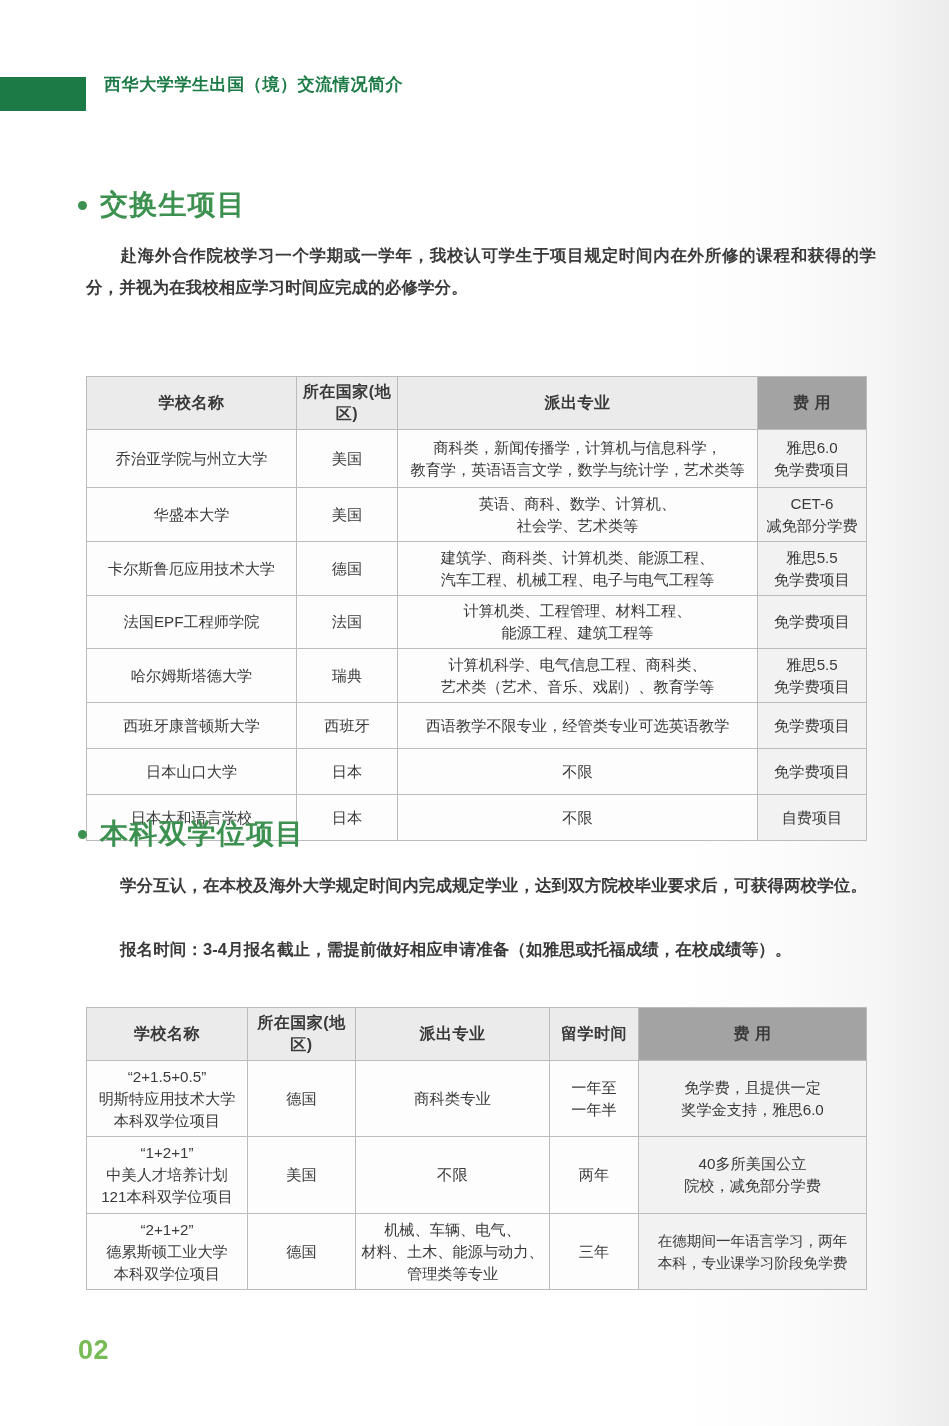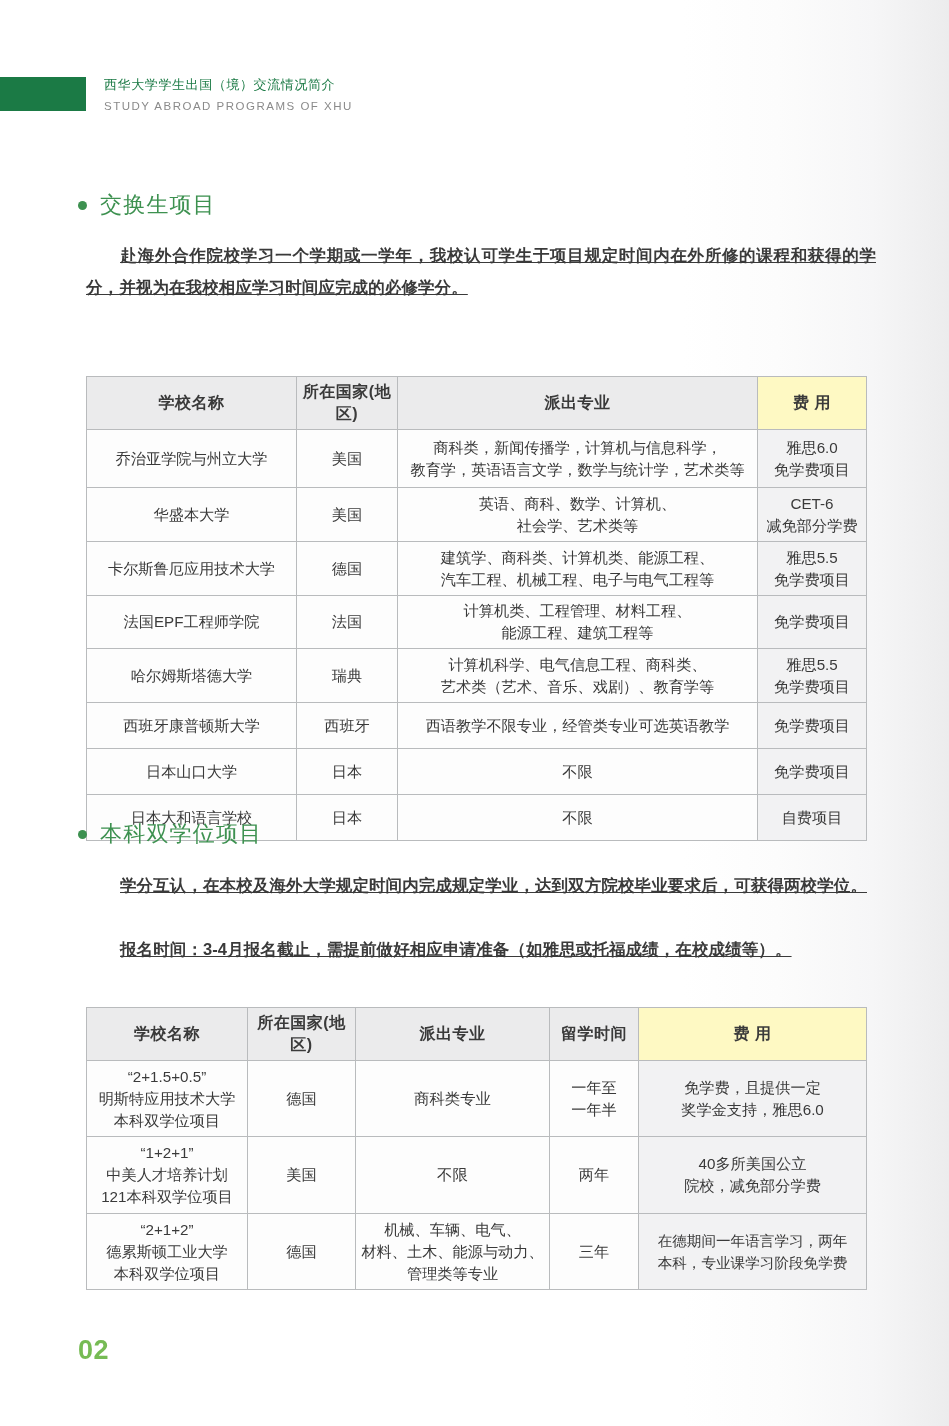--- a/index.html
+++ b/index.html
@@ -44,22 +44,22 @@
   }
   .runhead-text {
     margin-left: 18px;
     display: flex;
     flex-direction: column;
     justify-content: flex-start;
     padding-top: 1px;
   }
   .runhead-cn {
     color: #1b7a45;
-    font-size: 13px;
-    font-weight: normal;
+    font-size: 17px;
+    font-weight: bold;
     letter-spacing: 0.6px;
     line-height: 22px;
     white-space: nowrap;
   }
   .runhead-en {
     color: #8a8a8a;
     font-size: 11.5px;
     letter-spacing: 1.5px;
     line-height: 20px;
     white-space: nowrap;
@@ -75,40 +75,39 @@
   .bullet-dot {
     width: 9px;
     height: 9px;
     border-radius: 50%;
     background: #3d9150;
     margin-right: 13px;
     flex: none;
   }
   .section-title {
     color: #3d9150;
-    font-size: 22px;
-    font-weight: normal;
+    font-size: 28px;
+    font-weight: bold;
     letter-spacing: 1.2px;
     line-height: 26px;
     white-space: nowrap;
   }
 
   
   .para {
     position: absolute;
     left: 86px;
     width: 790px;
     color: #3a3a3a;
     font-size: 16.5px;
     font-weight: bold;
     line-height: 32px;
     text-align: justify;
     text-justify: inter-ideograph;
     letter-spacing: 0.1px;
-    text-decoration: underline;
   }
   .para .indent { display: inline-block; width: 34px; }
 
   
   table.doc-table {
     position: absolute;
     left: 86px;
     width: 780px;
     border-collapse: collapse;
     table-layout: fixed;
@@ -134,21 +133,21 @@
     font-size: 15.2px;
   }
   .c-school { font-size: 15.6px; }
   .c-country { font-size: 15.6px; }
   .c-major { font-size: 14.6px; line-height: 21px; }
   .c-fee {
     font-size: 15.2px;
     line-height: 21px;
     background: #f2f2f3;
   }
-  table.doc-table thead th.h-fee { background: #fef9c3; }
+  table.doc-table thead th.h-fee { background: #a3a3a3; }
   .c-dur { font-size: 15.4px; line-height: 21px; }
   .multiline { white-space: pre-line; }
 
   
   .page-num {
     position: absolute;
     left: 78px;
     top: 1335px;
     color: #76bb54;
     font-size: 27px;
@@ -159,21 +158,20 @@
 </style>
 </head>
 <body>
 
 <div class="page">
 
   <div class="runhead">
     <div class="runhead-bar"></div>
     <div class="runhead-text">
       <div class="runhead-cn">西华大学学生出国（境）交流情况简介</div>
-      <div class="runhead-en">STUDY ABROAD PROGRAMS OF XHU</div>
     </div>
   </div>
 
   <div class="section-head" style="top:192px;">
     <span class="bullet-dot"></span>
     <span class="section-title">交换生项目</span>
   </div>
 
   <div class="para" style="top:239px;"><span class="indent"></span><span>赴海外合作院校学习一个学期或一学年，我校认可学生于项目规定时间内在外所修的课程和获得的学分，并视为在我校相应学习时间应完成的必修学分。</span></div>
 

